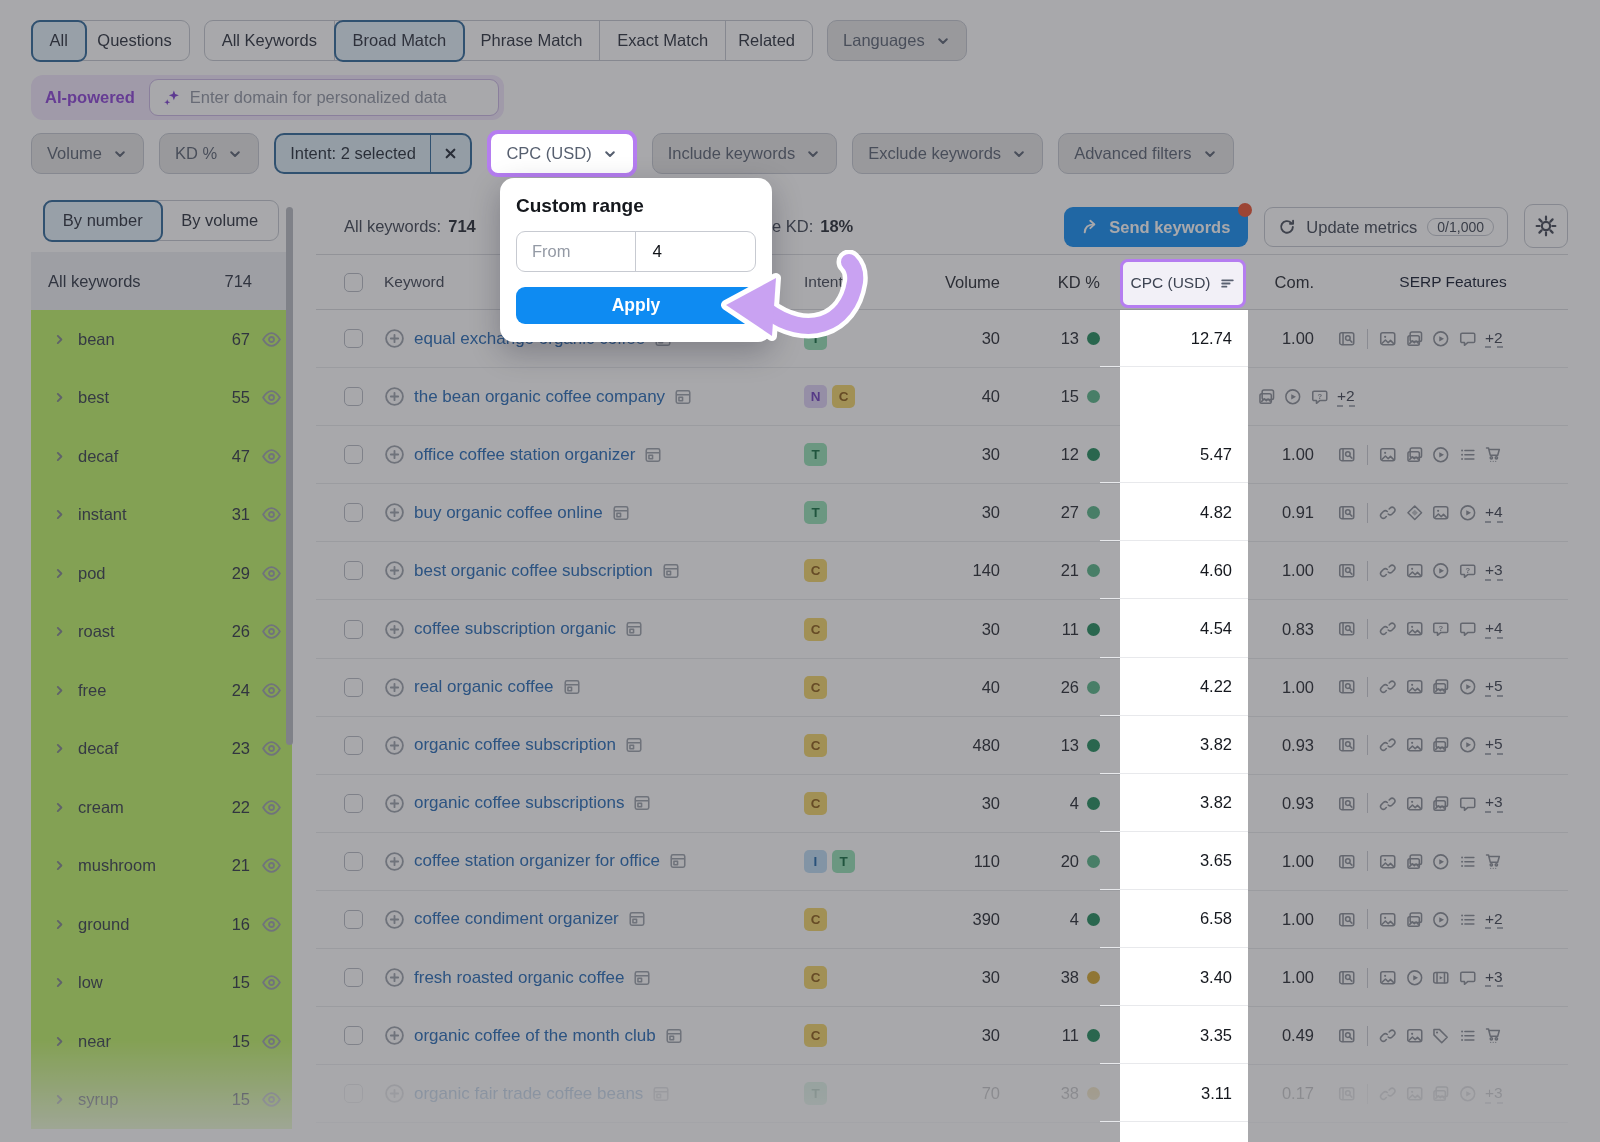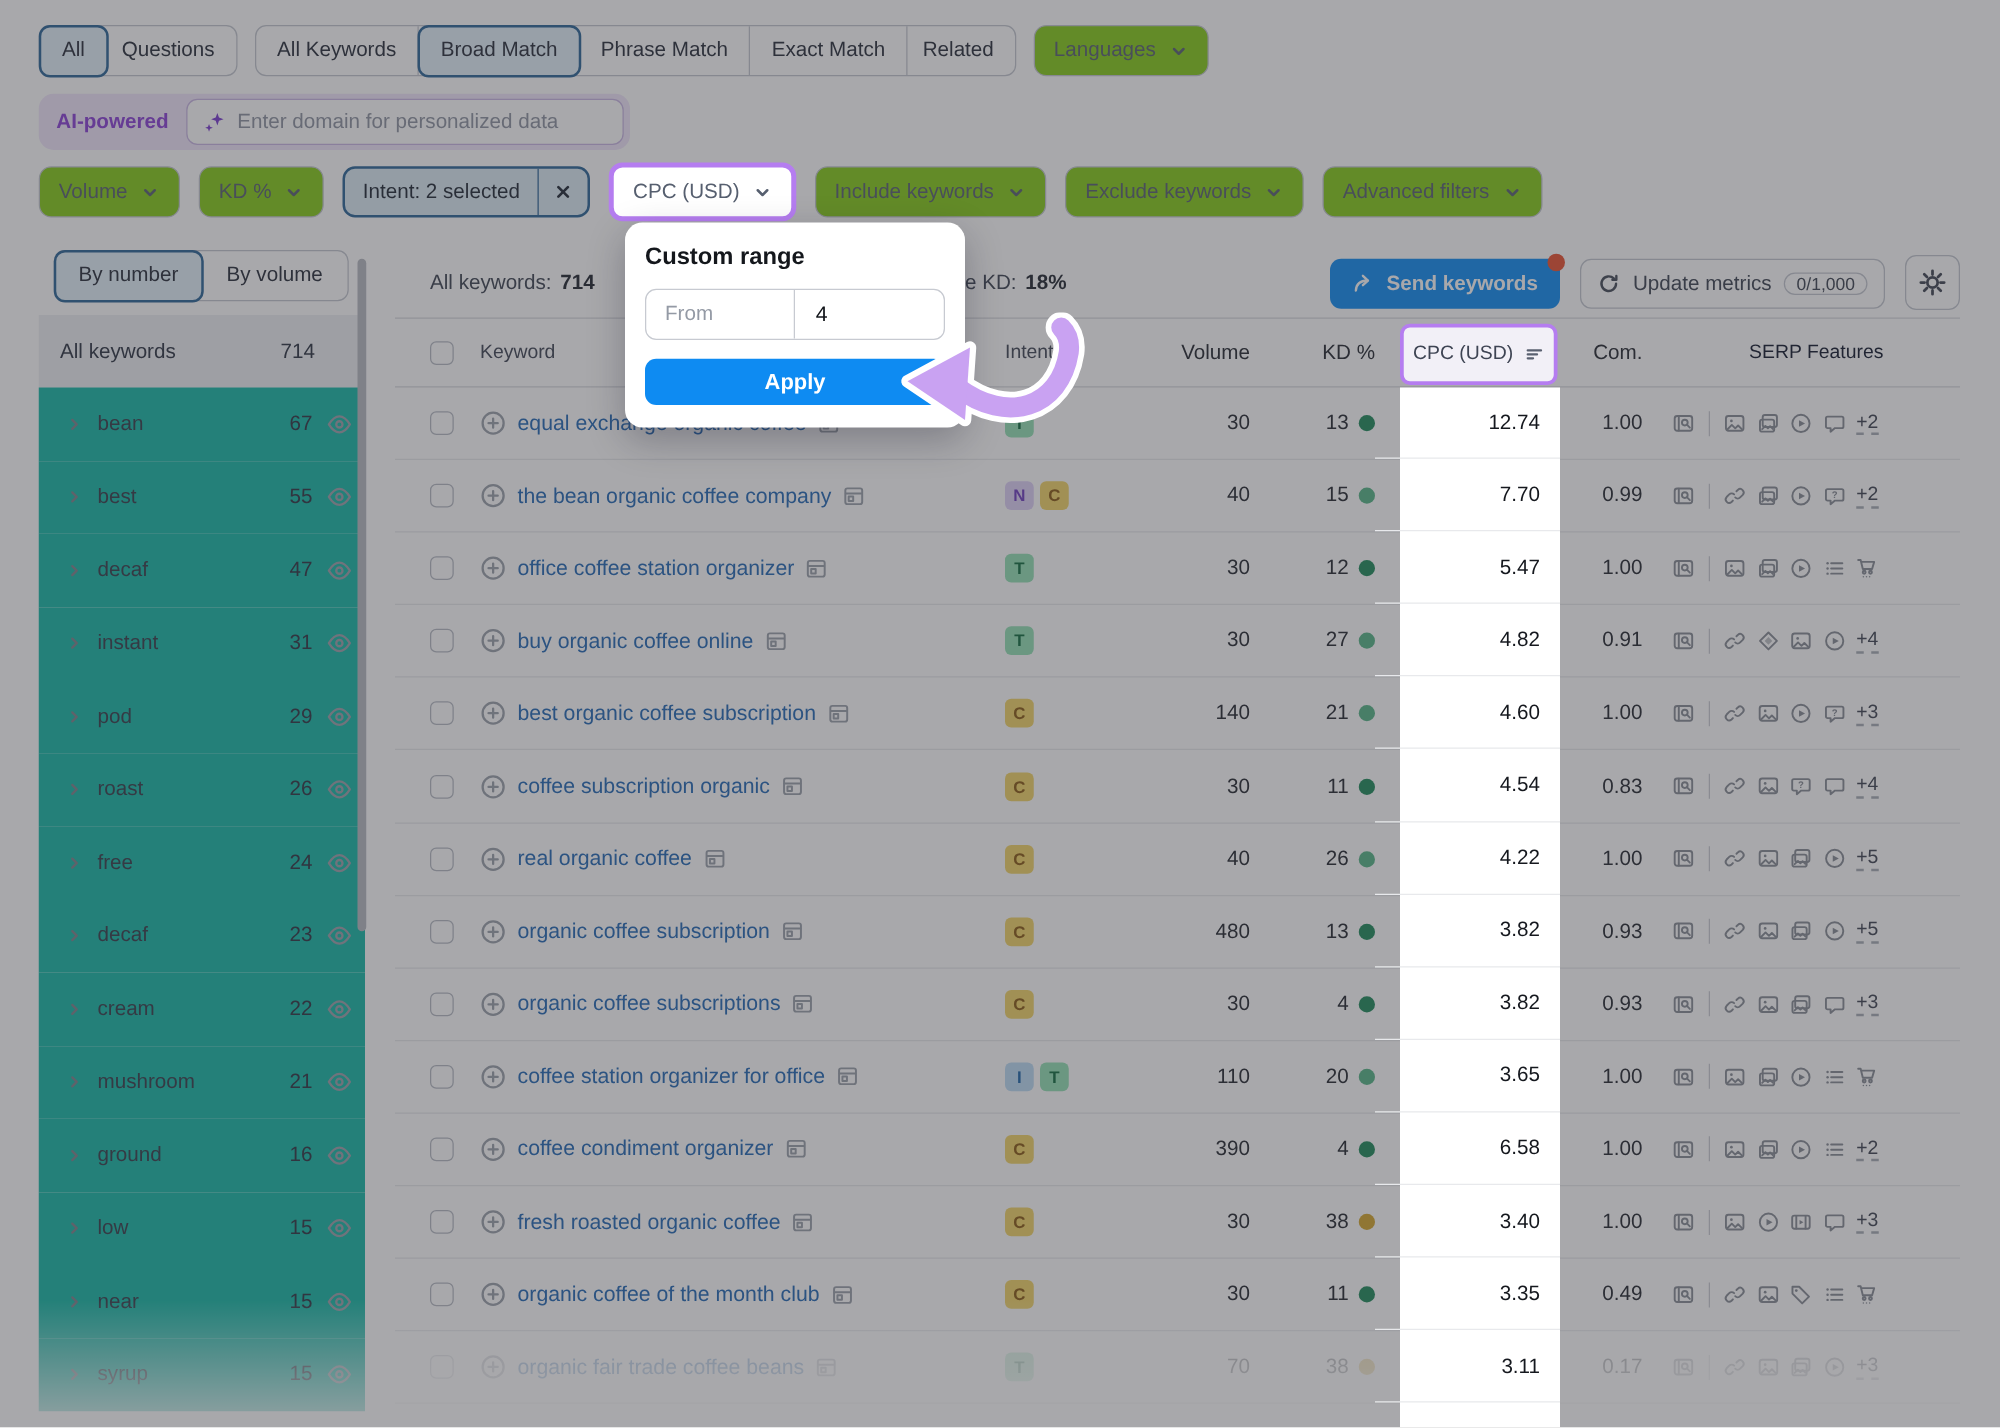--- a/index.html
+++ b/index.html
@@ -6,21 +6,21 @@
   html,body { background:#fff; }
   body { font-family:"Liberation Sans", sans-serif; width:1600px; height:1142px; overflow:hidden; }
   #app { position:relative; width:1600px; height:1142px; background:#fff; overflow:hidden; }
 
   
   .tabs-row { position:absolute; left:31px; top:20px; display:flex; gap:14px; align-items:center; }
   .tab-group { display:inline-flex; height:41px; border:1.5px solid #c3c7cf; border-radius:9px; background:#fff; align-items:stretch; }
   .tab { display:flex; align-items:center; padding:0 17px; font-size:16.5px; color:#262c38; border-right:1.5px solid #c3c7cf; white-space:nowrap; cursor:pointer; }
   .tab:last-child { border-right:none;padding-left:12px; }
   .tab.sel { margin:-1.5px; border:2px solid var(--selb); background:var(--selbg); border-radius:9px; position:relative; z-index:1; }
-  .chip { display:inline-flex; align-items:center; gap:10px; height:41px; padding:0 15px; border:1.5px solid #c3c7cf; border-radius:10px; background:#84cc16; color:#565f6f; font-size:16.5px; white-space:nowrap; cursor:pointer; }
+  .chip { display:inline-flex; align-items:center; gap:10px; height:41px; padding:0 15px; border:1.5px solid #c3c7cf; border-radius:10px; background:#e5e5e5; color:#565f6f; font-size:16.5px; white-space:nowrap; cursor:pointer; }
 
   
   .ai-row { position:absolute; left:31px; top:75px; height:45px; display:inline-flex; align-items:center; background:#f0e6fb; border-radius:12px; padding-right:5px; }
   .ai-badge { font-size:16.5px; font-weight:700; color:var(--aibadge); padding:0 14px; }
   .ai-input { display:flex; align-items:center; gap:9px; width:350px; height:37px; background:#fff; border:1.5px solid #c9b6e4; border-radius:9px; padding:0 12px; cursor:text; }
   .ai-ph { color:#8d93a0; font-size:16.5px; }
 
   
   .filters-row { position:absolute; left:31px; top:133px; display:flex; gap:15px; align-items:center; }
   .chip.sel-chip { border:2px solid var(--selb); background:#dcebf5; padding:0; gap:0; color:#1e2732; }
@@ -28,21 +28,21 @@
   .sel-chip .chip-div { width:1.5px; height:100%; background:var(--selb); }
   .sel-chip .xsec { display:flex; align-items:center; padding:0 11px; height:100%; }
   .chip.cpc-chip { border:4px solid var(--purple); border-radius:11px; height:47px; margin:-3px 0; position:relative; z-index:60; background:#fff; }
 
   
   .sidebar { position:absolute; left:31px; top:200px; width:261px; bottom:0; }
   .side-toggle { display:flex; height:41px; border:1.5px solid #c3c7cf; border-radius:9px; background:#fff; margin-left:12px; width:236px; }
   .side-toggle .tab { flex:1; justify-content:center; padding:0 10px; }
   .all-row { margin-top:11px; height:58px; background:#edeff3; display:flex; align-items:center; padding:0 40px 0 17px; font-size:16.5px; color:#2b3240; cursor:pointer; }
   .all-row .cnt { margin-left:auto; }
-  .side-item { height:58.5px; display:flex; align-items:center; gap:11px; padding:0 10px 0 21px; font-size:16.5px; color:#333b48; background:#14b8a6; cursor:pointer; }
+  .side-item { height:58.5px; display:flex; align-items:center; gap:11px; padding:0 10px 0 21px; font-size:16.5px; color:#333b48; background:#bef264; cursor:pointer; }
   .side-item .cnt { margin-left:auto; color:#2b3240; }
   .side-scroll { position:absolute; left:286px; top:207px; width:7px; height:538px; background:#b7bac1; border-radius:4px; z-index:5; }
 
   
   .main { position:absolute; left:316px; right:32px; top:198px; bottom:0; }
   .stats-bar { position:relative; height:56px; }
   .stats-left { position:absolute; left:28px; top:0; height:56px; display:flex; align-items:center; gap:7px; font-size:16.5px; color:#3c4350; }
   .stats-avg { position:absolute; left:404px; top:0; height:56px; display:flex; align-items:center; gap:7px; font-size:16.5px; color:#3c4350; }
   .stat-val { font-weight:700; color:#1f242e; }
   .stats-right { position:absolute; right:0; top:8px; display:flex; gap:16px; align-items:center; }
@@ -591,21 +591,20 @@
                 <path d="M4.4 8.2h3.2v3.2H4.4z"></path>
               </svg>
             </span>
           </div>
           <div class="c-intent">
             <span class="ib" style="background:var(--iNbg,#ded0f7);color:#6d3bbf">N</span>
             <span class="ib" style="background:var(--iCbg,#f2d567);color:#8a5a12">C</span>
           </div>
           <div class="c-vol">40</div>
           <div class="c-kd">15<span class="kdot" style="background:var(--kd-easy)"></span></div>
-          <div class="c-cpc">7.70</div>
           <div class="c-com">0.99</div>
           <div class="c-serp">
             <span class="ic-wrap ic-serp">
               <svg viewBox="0 0 16 16">
                 <rect x="1.6" y="2.6" width="12.8" height="10.8" rx="1.8"></rect>
                 <path d="M4.6 2.8v10.4"></path>
                 <circle cx="9" cy="7.4" r="2.1"></circle>
                 <path d="M10.5 8.9l2.2 2.2"></path>
               </svg>
             </span>

